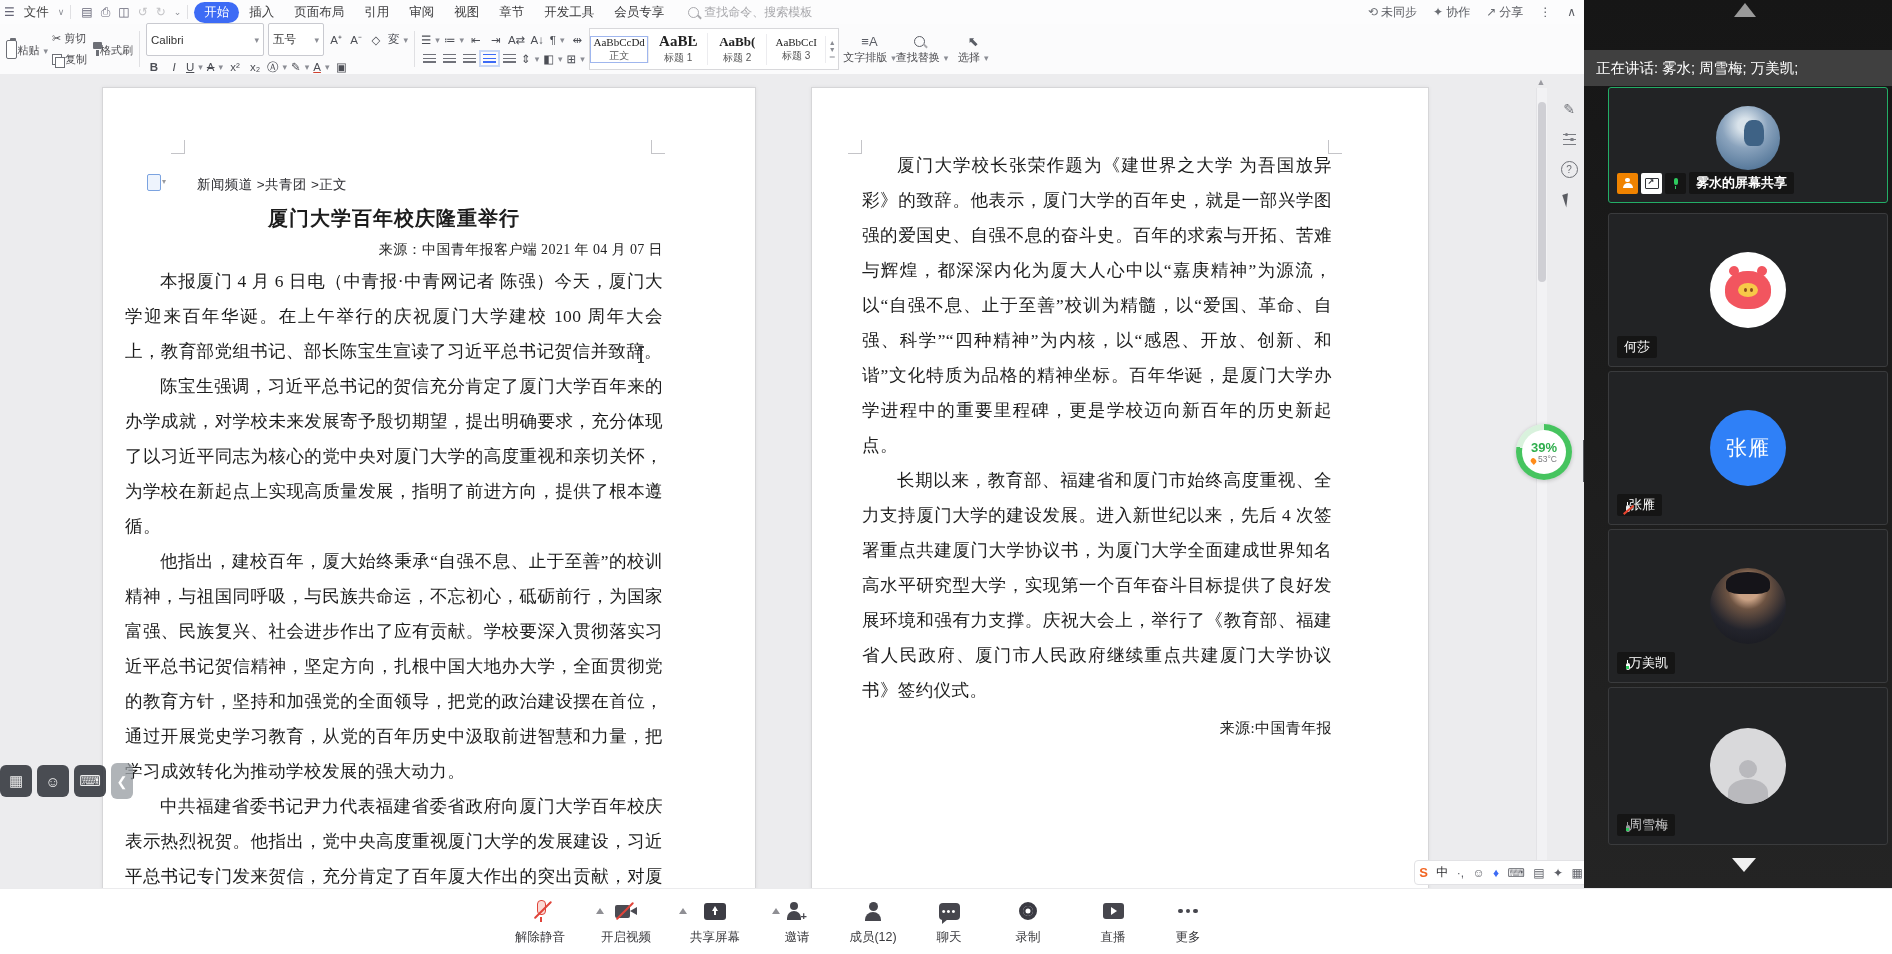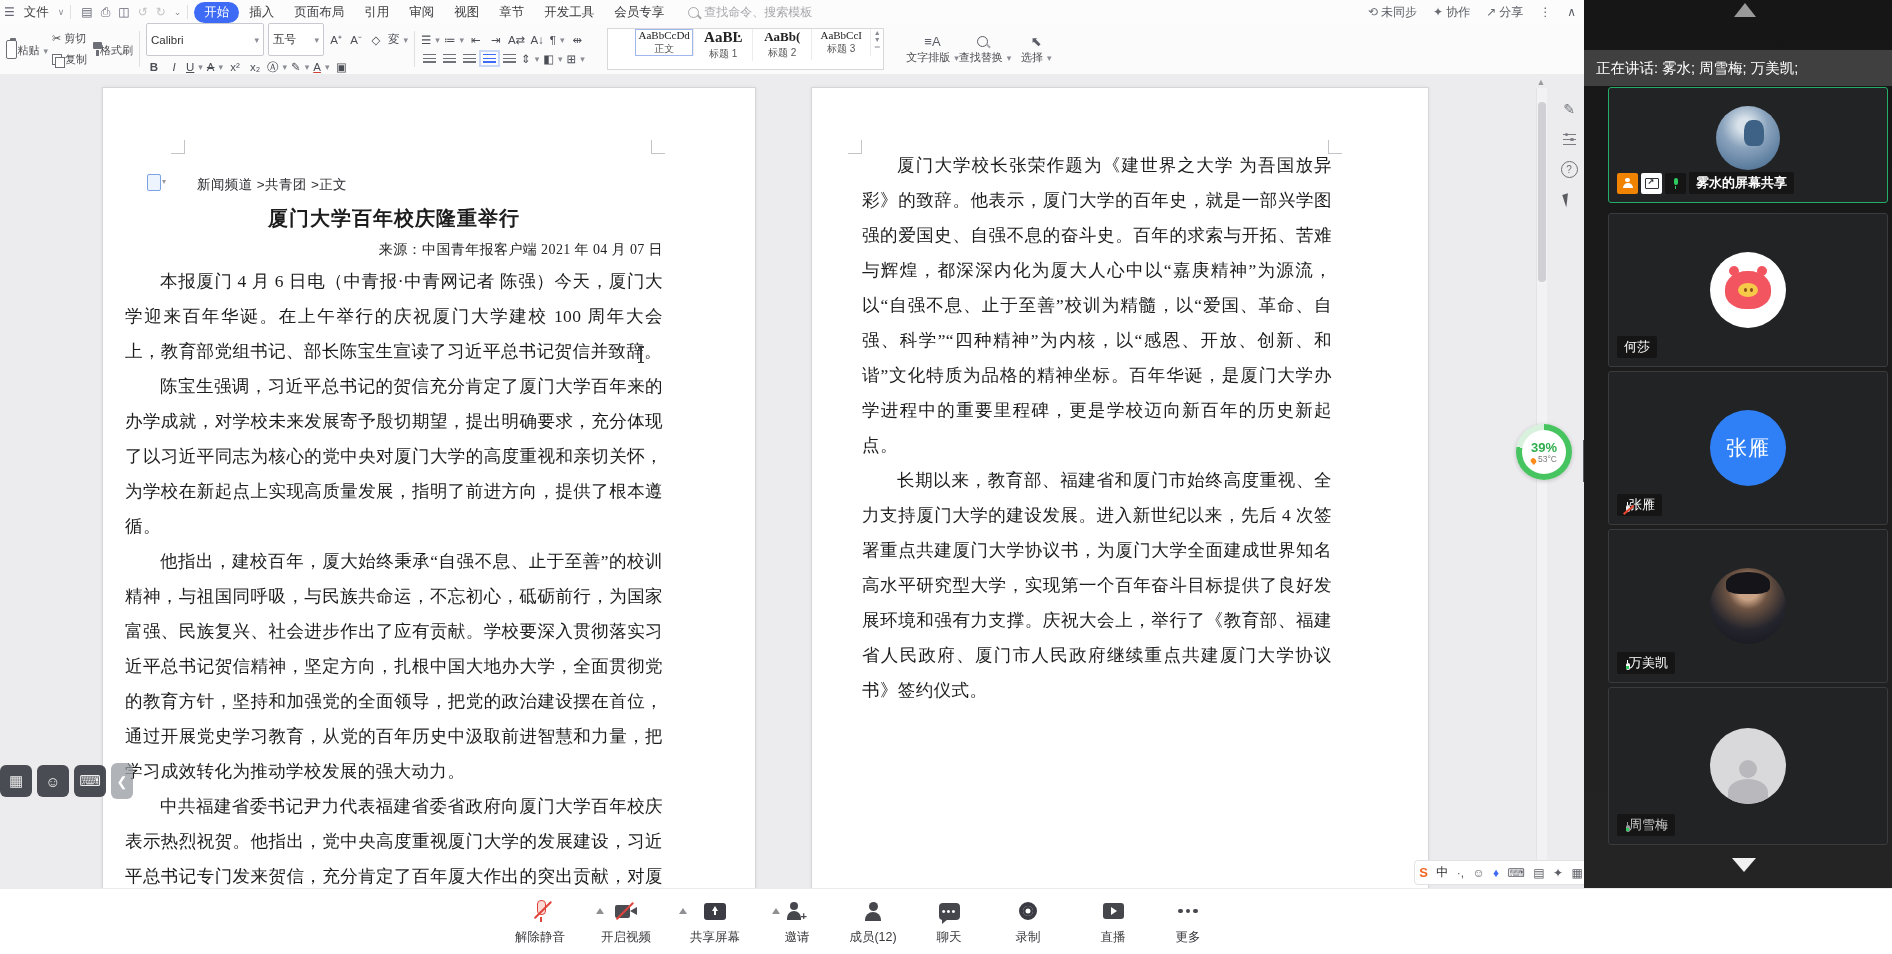--- a/index.html
+++ b/index.html
@@ -41,21 +41,21 @@
   .frow{display:flex;align-items:center;gap:4px;}
   .select{border:1px solid #c9cad0;background:#fff;border-radius:2px;display:flex;align-items:center;
           justify-content:space-between;padding:7px 4px;height:17px;font-size:11.5px;color:#333;}
   .car{color:#8b8d94;font-size:9px;margin-left:4px;}
   .ri{min-width:16px;height:16px;display:flex;align-items:center;justify-content:center;color:#4c4e55;
       font-size:11.5px;white-space:nowrap;}
   .ri b{font-weight:bold;}
   .ri.red u{text-decoration-color:#d0402f;}
   .bars{width:13px;height:9px;background:repeating-linear-gradient(#70727a 0 1.3px,transparent 1.3px 3.6px);}
   .bars.sel{outline:2px solid #c8d7f5;outline-offset:2px;background:repeating-linear-gradient(#3d6bf5 0 1.3px,transparent 1.3px 3.6px);}
-  .stylebox{display:flex;align-items:flex-start;border:1px solid #d8d8db;background:#fff;height:40px;margin:0 22px;padding-left:27px;}
+  .stylebox{display:flex;align-items:center;border:1px solid #d8d8db;background:#fff;height:40px;margin:0 4px;}
   .stylecell{width:58px;display:flex;flex-direction:column;align-items:center;justify-content:center;border-right:1px solid #ececef;}
   .stylecell.sel{box-shadow:inset 0 0 0 1px #9fb6ee;}
   .stylecell .pv{font-family:"Liberation Serif",serif;font-size:11px;color:#222;white-space:nowrap;}
   .stylecell.h1 .pv{font-size:15px;font-weight:bold;}
   .stylecell.h2 .pv{font-size:13px;font-weight:bold;}
   .stylecell .nm{font-size:10px;color:#555;margin-top:1px;white-space:nowrap;}
   .styctl{width:12px;display:flex;flex-direction:column;align-items:center;justify-content:space-around;color:#8b8d94;font-size:7px;}
   .tallbtn{display:flex;flex-direction:column;align-items:center;justify-content:center;min-width:50px;height:44px;white-space:nowrap;}
   .tallbtn .g2{height:16px;display:flex;align-items:center;color:#5b5e66;font-size:13px;}
 
@@ -398,20 +398,21 @@
         <p class="para">中共福建省委书记尹力代表福建省委省政府向厦门大学百年校庆表示热烈祝贺。他指出，党中央高度重视厦门大学的发展建设，习近平总书记专门发来贺信，充分肯定了百年厦大作出的突出贡献，对厦大发展提出殷切希望，充分体现了对厦门大学的亲切关怀，对教育</p>
       </div>
     </div>
 
     <div class="page p2t">
       <span class="cropmark" style="left:36px;top:52px;"></span>
       <span class="cropmark r" style="left:516px;top:52px;"></span>
       <div class="ptext" style="top:60px;">
         <p class="para">厦门大学校长张荣作题为《建世界之大学 为吾国放异彩》的致辞。他表示，厦门大学的百年史，就是一部兴学图强的爱国史、自强不息的奋斗史。百年的求索与开拓、苦难与辉煌，都深深内化为厦大人心中以“嘉庚精神”为源流，以“自强不息、止于至善”校训为精髓，以“爱国、革命、自强、科学”“四种精神”为内核，以“感恩、开放、创新、和谐”文化特质为品格的精神坐标。百年华诞，是厦门大学办学进程中的重要里程碑，更是学校迈向新百年的历史新起点。</p>
         <p class="para">长期以来，教育部、福建省和厦门市始终高度重视、全力支持厦门大学的建设发展。进入新世纪以来，先后 4 次签署重点共建厦门大学协议书，为厦门大学全面建成世界知名高水平研究型大学，实现第一个百年奋斗目标提供了良好发展环境和强有力支撑。庆祝大会上，举行了《教育部、福建省人民政府、厦门市人民政府继续重点共建厦门大学协议书》签约仪式。</p>
+        <div class="src-r">来源:中国青年报</div>
       </div>
     </div>
   </div>
 
   <span class="abs ibeam"></span>
 
   <div class="abs scrollup">▲</div>
   <div class="abs vscroll">
     <div class="vthumb"></div>
   </div>

